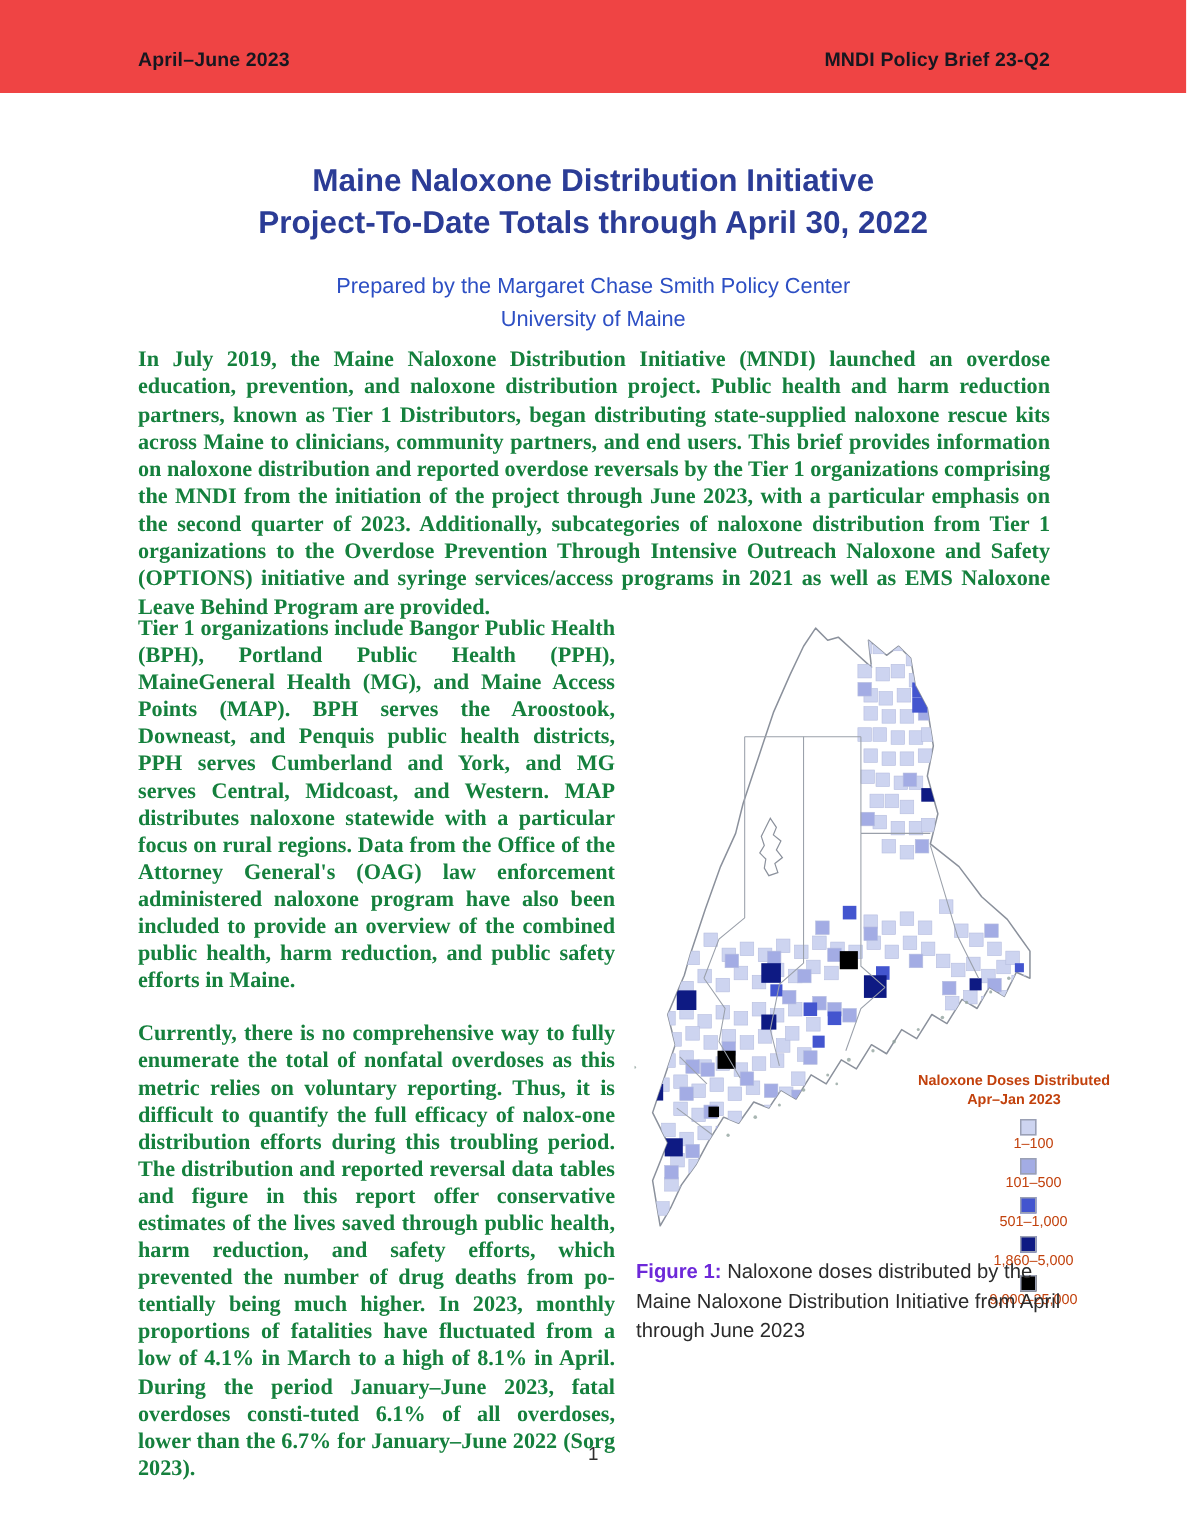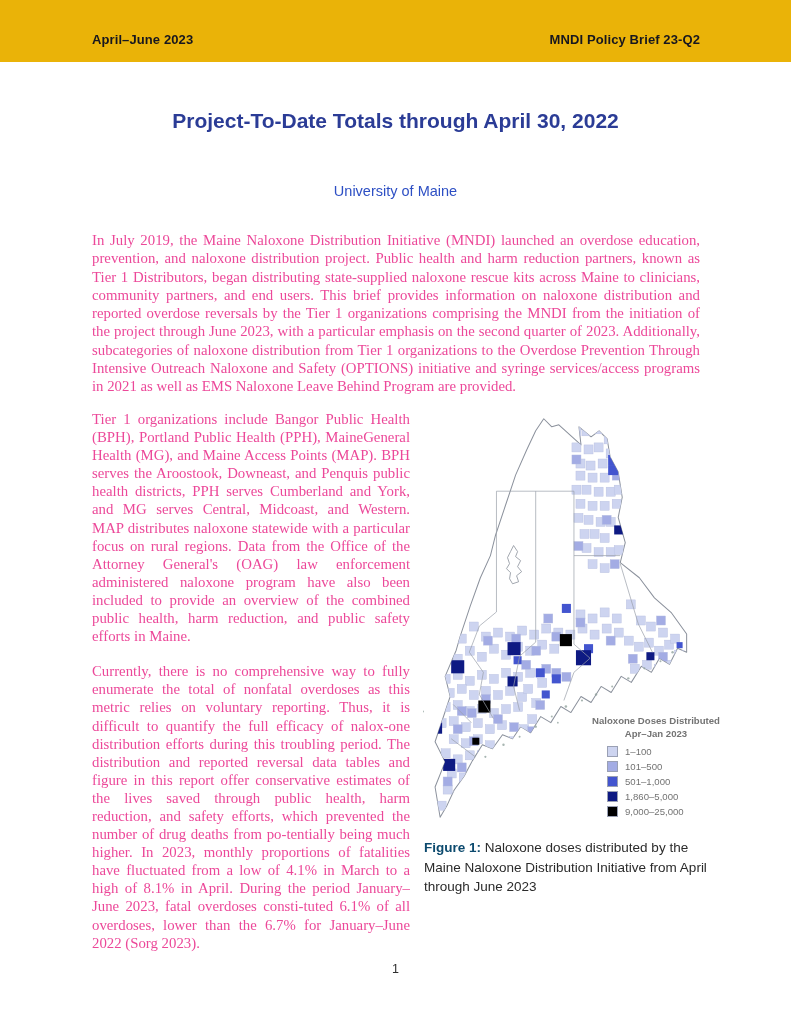--- a/index.html
+++ b/index.html
@@ -2,78 +2,80 @@
 <html><head>
 <meta charset="utf-8">
 <style>
   html,body { margin:0; padding:0; background:#ffffff; }
   .page {
     position:relative; width:791px; height:1024px; background:#ffffff;
     font-family:"Liberation Sans", sans-serif; overflow:hidden;
   }
   .band {
     position:absolute; top:0; left:0; width:791px; height:62px;
-    background:#eab308; box-sizing:border-box;
+    background:#ef4444; box-sizing:border-box;
     display:flex; justify-content:space-between; align-items:center;
     padding:16px 91px 0 92px;
     font-size:13px; font-weight:700; color:#17171f; letter-spacing:0.1px;
   }
   .title {
     position:absolute; top:107px; left:0; width:791px; text-align:center;
     color:#2b3c96; font-size:21px; font-weight:700; line-height:28px; margin:0;
   }
   .subtitle {
     position:absolute; top:181px; left:0; width:791px; text-align:center;
     color:#2d4fc4; font-size:14.5px; line-height:21.5px; font-weight:400;
   }
-  .serif { font-family:"Liberation Serif", serif; color:#ec4899; }
+  .serif { font-family:"Liberation Serif", serif; color:#15803d;font-weight:bold; }
   .intro {
     position:absolute; top:231px; left:92px; width:608px;
     font-size:14.8px; line-height:18.3px; text-align:justify; margin:0;
   }
   .col-left {
     position:absolute; top:410px; left:92px; width:318px;
     font-size:14.8px; line-height:18.1px; text-align:justify;
   }
   .col-left p { margin:0 0 17px 0; }
   .col-right { position:absolute; top:404px; left:423px; width:350px; height:540px; }
   .map-svg { position:absolute; top:0; left:0; }
   .legend {
-    position:absolute; left:158px; top:311px; width:150px;
-    color:#737373;
+    position:absolute; left:178px; top:311px; width:150px;
+    color:#c2410c;
   }
   .legend-title { font-size:9.6px; font-weight:700; text-align:center; line-height:12.5px; }
   .legend-items { margin-top:6px; padding-left:26px; }
-  .legend-item { display:flex; align-items:center; margin-bottom:4px; font-size:9.6px; }
+  .legend-item { display:flex; align-items:center; margin-bottom:4px; font-size:9.6px;flex-direction:column; }
   .legend-swatch { width:11px; height:11px; margin-right:7px; border:1px solid #9aa0b4; box-sizing:border-box; flex:0 0 11px; }
   .figcaption {
     position:absolute; top:434px; left:1px; width:302px;
     font-size:13.5px; line-height:19.5px; color:#2b2b2b;
   }
-  .figlabel { color:#0c4a6e; font-weight:700; }
+  .figlabel { color:#6d28d9; font-weight:700; }
   .pagenum {
     position:absolute; top:962px; left:0; width:791px; text-align:center;
     font-size:12.5px; color:#2e2e2e;
   }
 </style>
 </head>
 <body>
 
 <div class="page">
 
   <header class="band">
     <span>April–June 2023</span>
     <span>MNDI Policy Brief 23-Q2</span>
   </header>
 
   <h1 class="title">
+    <span style="display:block">Maine Naloxone Distribution Initiative</span>
     <span style="display:block">Project-To-Date Totals through April 30, 2022</span>
   </h1>
 
   <div class="subtitle">
+    <span style="display:block">Prepared by the Margaret Chase Smith Policy Center</span>
     <span style="display:block">University of Maine</span>
   </div>
 
   <p class="intro serif">In July 2019, the Maine Naloxone Distribution Initiative (MNDI) launched an overdose education, prevention, and naloxone distribution project. Public health and harm reduction partners, known as Tier 1 Distributors, began distributing state-supplied naloxone rescue kits across Maine to clinicians, community partners, and end users. This brief provides information on naloxone distribution and reported overdose reversals by the Tier 1 organizations comprising the MNDI from the initiation of the project through June 2023, with a particular emphasis on the second quarter of 2023. Additionally, subcategories of naloxone distribution from Tier 1 organizations to the Overdose Prevention Through Intensive Outreach Naloxone and Safety (OPTIONS) initiative and syringe services/access programs in 2021 as well as EMS Naloxone Leave Behind Program are provided.</p>
 
   <div class="col-left serif">
     <p>Tier 1 organizations include Bangor Public Health (BPH), Portland Public Health (PPH), MaineGeneral Health (MG), and Maine Access Points (MAP). BPH serves the Aroostook, Downeast, and Penquis public health districts, PPH serves Cumberland and York, and MG serves Central, Midcoast, and Western. MAP distributes naloxone statewide with a particular focus on rural regions. Data from the Office of the Attorney General's (OAG) law enforcement administered naloxone program have also been included to provide an overview of the combined public health, harm reduction, and public safety efforts in Maine.</p>
     <p>Currently, there is no comprehensive way to fully enumerate the total of nonfatal overdoses as this metric relies on voluntary reporting. Thus, it is difficult to quantify the full efficacy of nalox-one distribution efforts during this troubling period. The distribution and reported reversal data tables and figure in this report offer conservative estimates of the lives saved through public health, harm reduction, and safety efforts, which prevented the number of drug deaths from po-tentially being much higher. In 2023, monthly proportions of fatalities have fluctuated from a low of 4.1% in March to a high of 8.1% in April. During the period January–June 2023, fatal overdoses consti-tuted 6.1% of all overdoses, lower than the 6.7% for January–June 2022 (Sorg 2023).</p>
   </div>
 

